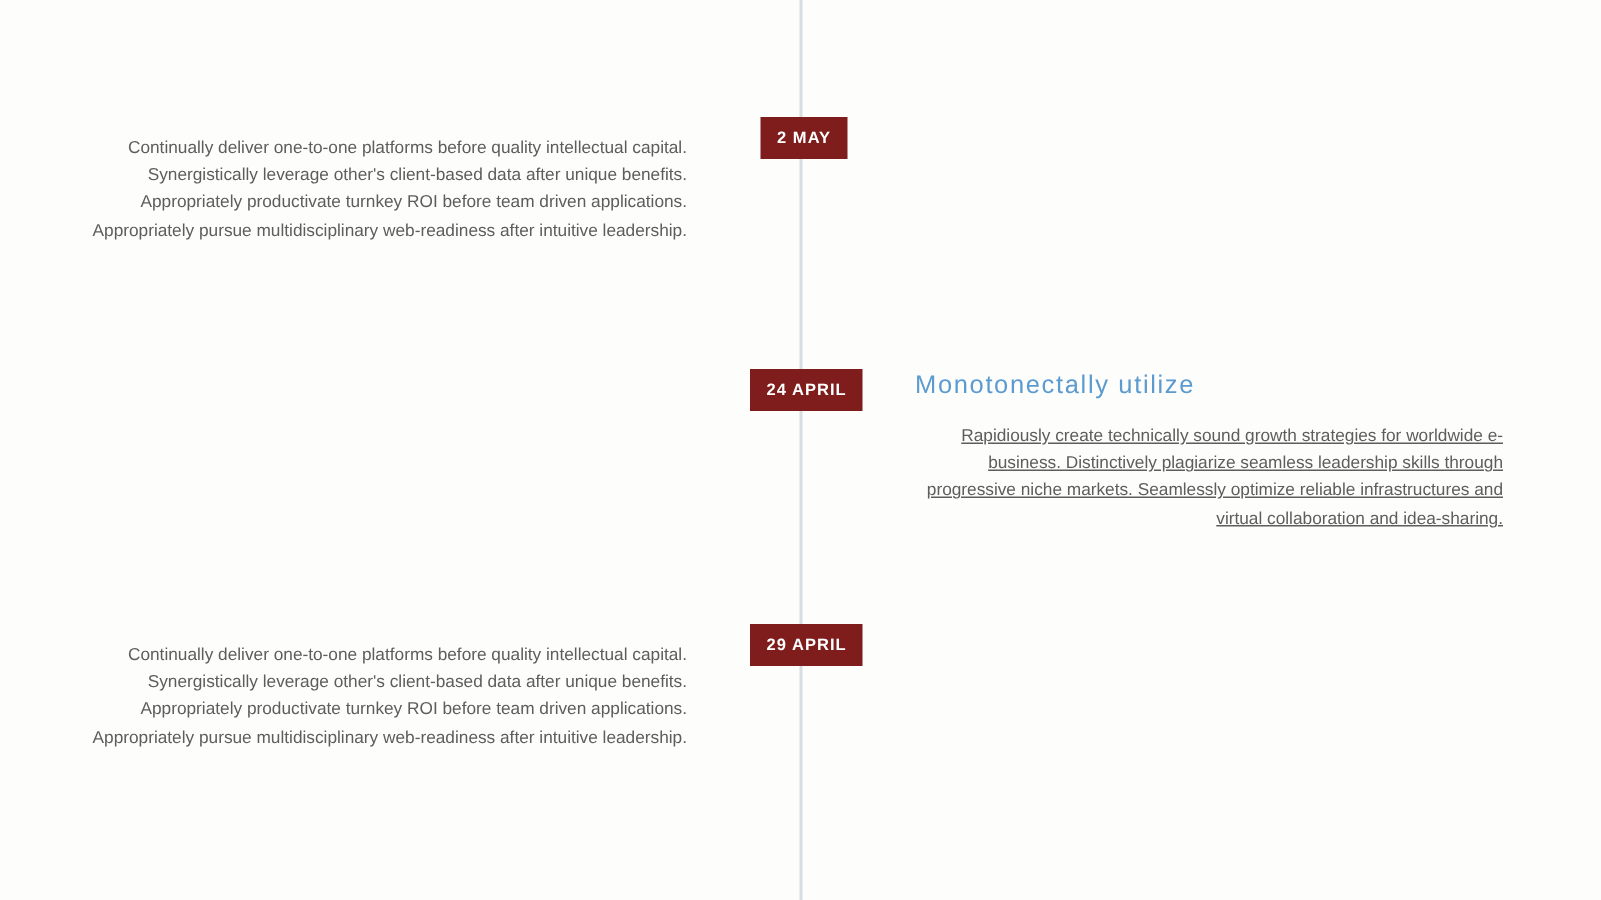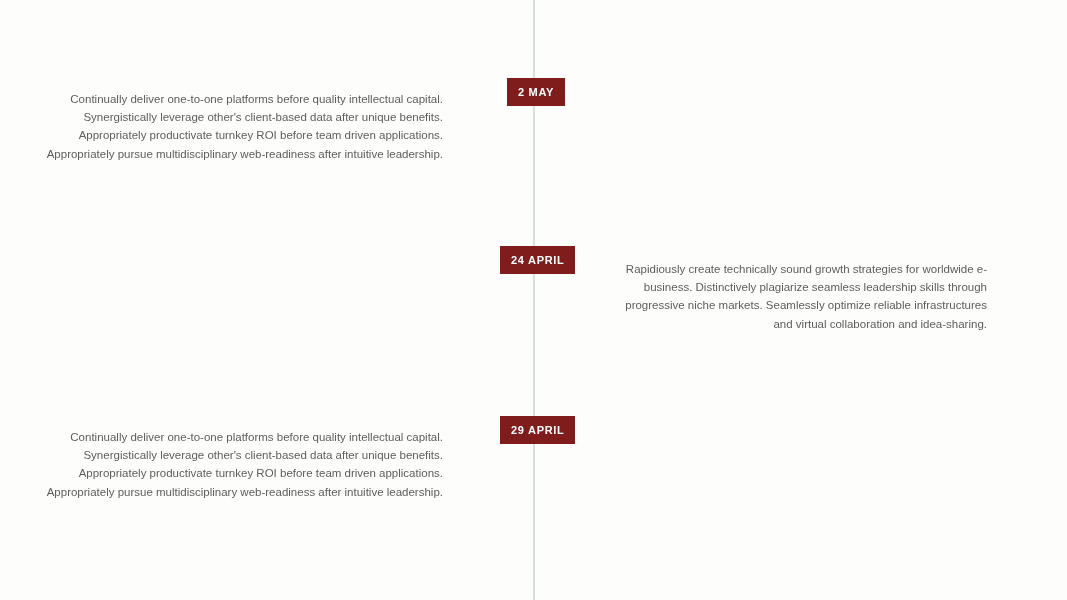--- a/index.html
+++ b/index.html
@@ -67,21 +67,21 @@
     color: #5b9bd0;
     line-height: 22px;
     white-space: nowrap;
   }
 
   .col-right .entry-title {
     white-space: normal;
   }
 
   .entry-body {
-    margin: 15px;
+    margin: 0;
     font-size: 11.5px;
     line-height: 18.2px;
     color: #5d5d5d;
     text-align: right;
   }
 
   .entry-body .line {
     display: block;
   }
 
@@ -131,21 +131,22 @@
     </div>
   </div>
 
   <div class="entry" style="top:246px;">
     <div class="entry-grid">
       <div class="date-badge badge-left-of-axis">
         <span>24 APRIL</span>
       </div>
 
       <div class="col-right">
-        <p class="entry-body" style="margin-top:14px;">Rapidiously create technically sound growth strategies for worldwide e-business. Distinctively plagiarize seamless leadership skills through progressive niche markets. Seamlessly optimize reliable infrastructures and virtual collaboration and idea-sharing.</p>
+        <h3 class="entry-title">Monotonectally utilize</h3>
+        <p class="entry-body" style="margin-top:14px;text-decoration:underline;">Rapidiously create technically sound growth strategies for worldwide e-business. Distinctively plagiarize seamless leadership skills through progressive niche markets. Seamlessly optimize reliable infrastructures and virtual collaboration and idea-sharing.</p>
       </div>
     </div>
   </div>
 
   <div class="entry" style="top:416px;">
     <div class="entry-grid">
       <div class="date-badge badge-left-of-axis">
         <span>29 APRIL</span>
       </div>
 

